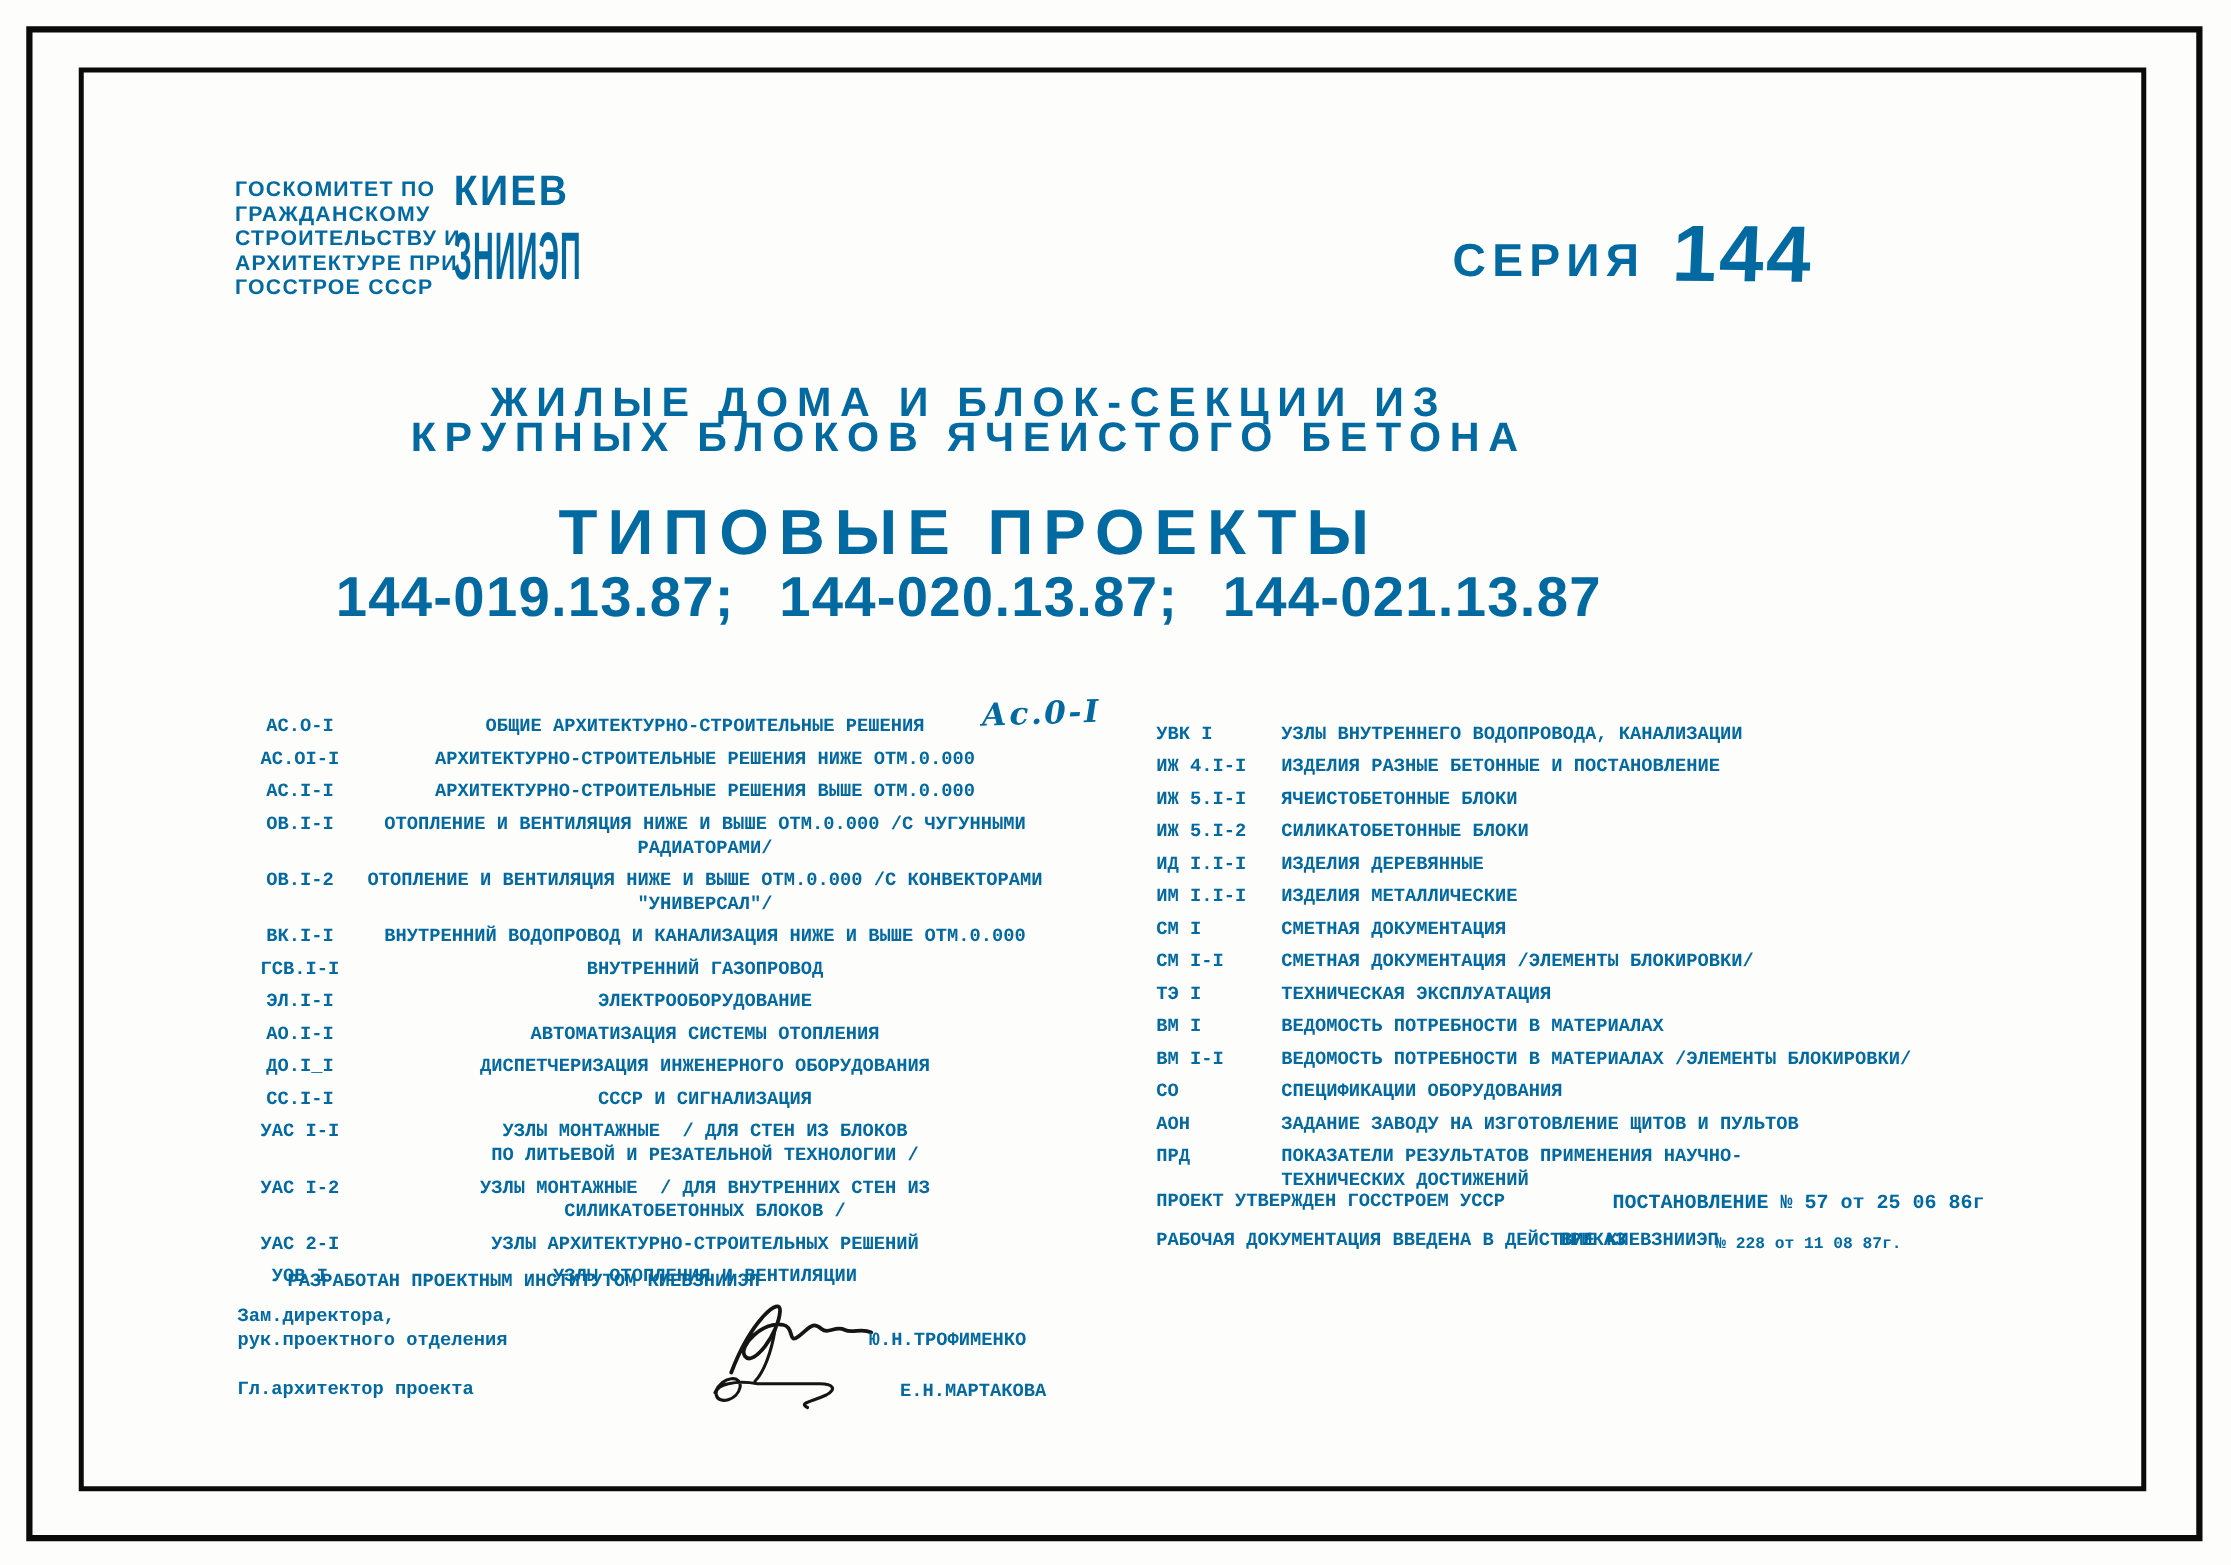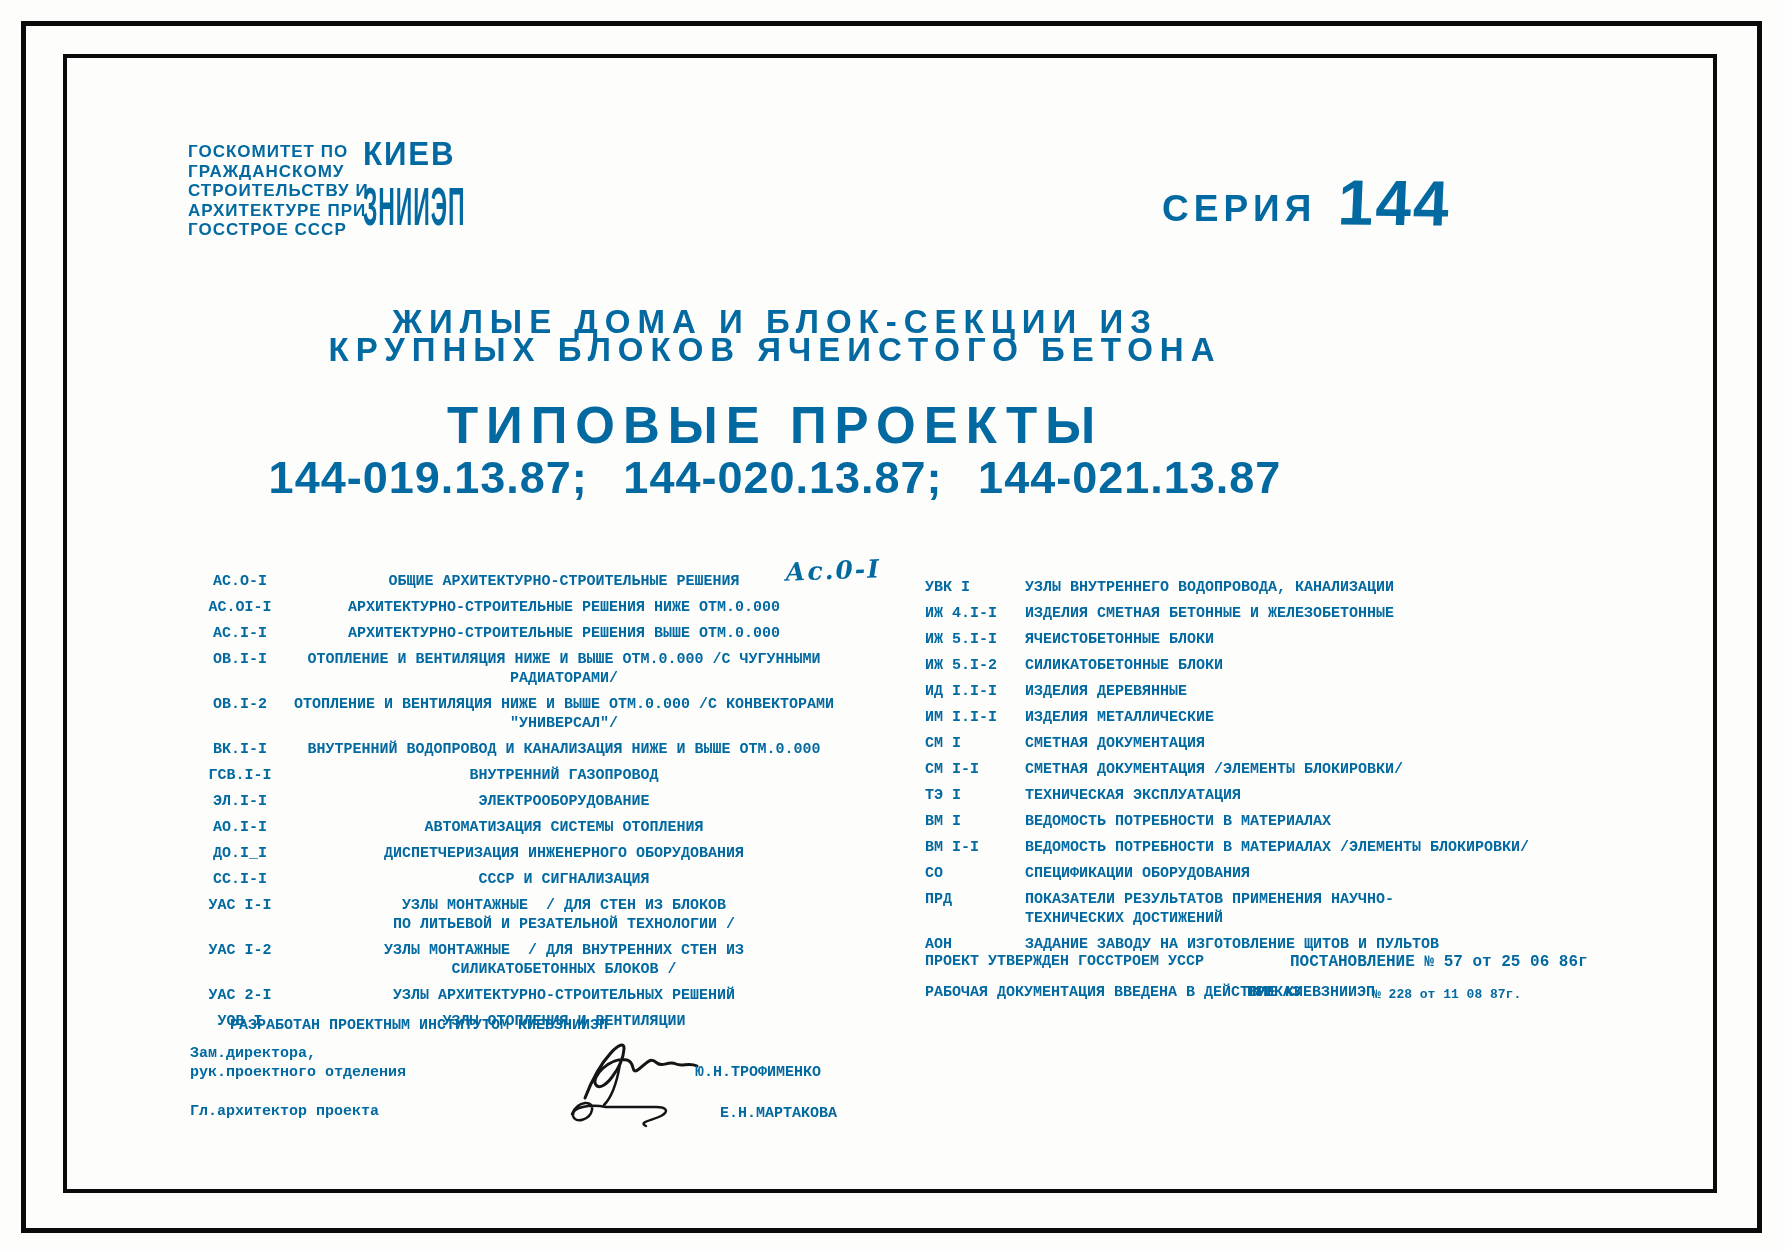--- a/index.html
+++ b/index.html
@@ -195,21 +195,21 @@
 
   <div class="doc-list right">
 
       <div class="doc-row">
         <span class="code">УВК I</span>
         <span class="desc prewrap">УЗЛЫ ВНУТРЕННЕГО ВОДОПРОВОДА, КАНАЛИЗАЦИИ</span>
       </div>
 
       <div class="doc-row">
         <span class="code">ИЖ 4.I-I</span>
-        <span class="desc prewrap">ИЗДЕЛИЯ СМЕТНАЯ БЕТОННЫЕ И ЖЕЛЕЗОБЕТОННЫЕ</span>
+        <span class="desc prewrap">ИЗДЕЛИЯ РАЗНЫЕ БЕТОННЫЕ И ПОСТАНОВЛЕНИЕ</span>
       </div>
 
       <div class="doc-row">
         <span class="code">ИЖ 5.I-I</span>
         <span class="desc prewrap">ЯЧЕИСТОБЕТОННЫЕ БЛОКИ</span>
       </div>
 
       <div class="doc-row">
         <span class="code">ИЖ 5.I-2</span>
         <span class="desc prewrap">СИЛИКАТОБЕТОННЫЕ БЛОКИ</span>
@@ -246,31 +246,31 @@
       </div>
 
       <div class="doc-row">
         <span class="code">ВМ I-I</span>
         <span class="desc prewrap">ВЕДОМОСТЬ ПОТРЕБНОСТИ В МАТЕРИАЛАХ /ЭЛЕМЕНТЫ БЛОКИРОВКИ/</span>
       </div>
 
       <div class="doc-row">
         <span class="code">СО</span>
         <span class="desc prewrap">СПЕЦИФИКАЦИИ ОБОРУДОВАНИЯ</span>
+      </div>
+
+      <div class="doc-row">
+        <span class="code">АОН</span>
+        <span class="desc prewrap">ЗАДАНИЕ ЗАВОДУ НА ИЗГОТОВЛЕНИЕ ЩИТОВ И ПУЛЬТОВ</span>
       </div>
 
       <div class="doc-row">
         <span class="code">ПРД</span>
         <span class="desc prewrap">ПОКАЗАТЕЛИ РЕЗУЛЬТАТОВ ПРИМЕНЕНИЯ НАУЧНО-
 ТЕХНИЧЕСКИХ ДОСТИЖЕНИЙ</span>
-      </div>
-
-      <div class="doc-row">
-        <span class="code">АОН</span>
-        <span class="desc prewrap">ЗАДАНИЕ ЗАВОДУ НА ИЗГОТОВЛЕНИЕ ЩИТОВ И ПУЛЬТОВ</span>
       </div>
     </div>
 
   <div class="approval">
     <div class="approval-row">
       <span>ПРОЕКТ УТВЕРЖДЕН  ГОССТРОЕМ УССР</span>
       <span class="appr-right1">ПОСТАНОВЛЕНИЕ № 57 от 25 06  86г</span>
     </div>
     <div class="approval-row">
       <span>РАБОЧАЯ ДОКУМЕНТАЦИЯ ВВЕДЕНА В ДЕЙСТВИЕ КИЕВЗНИИЭП</span>

